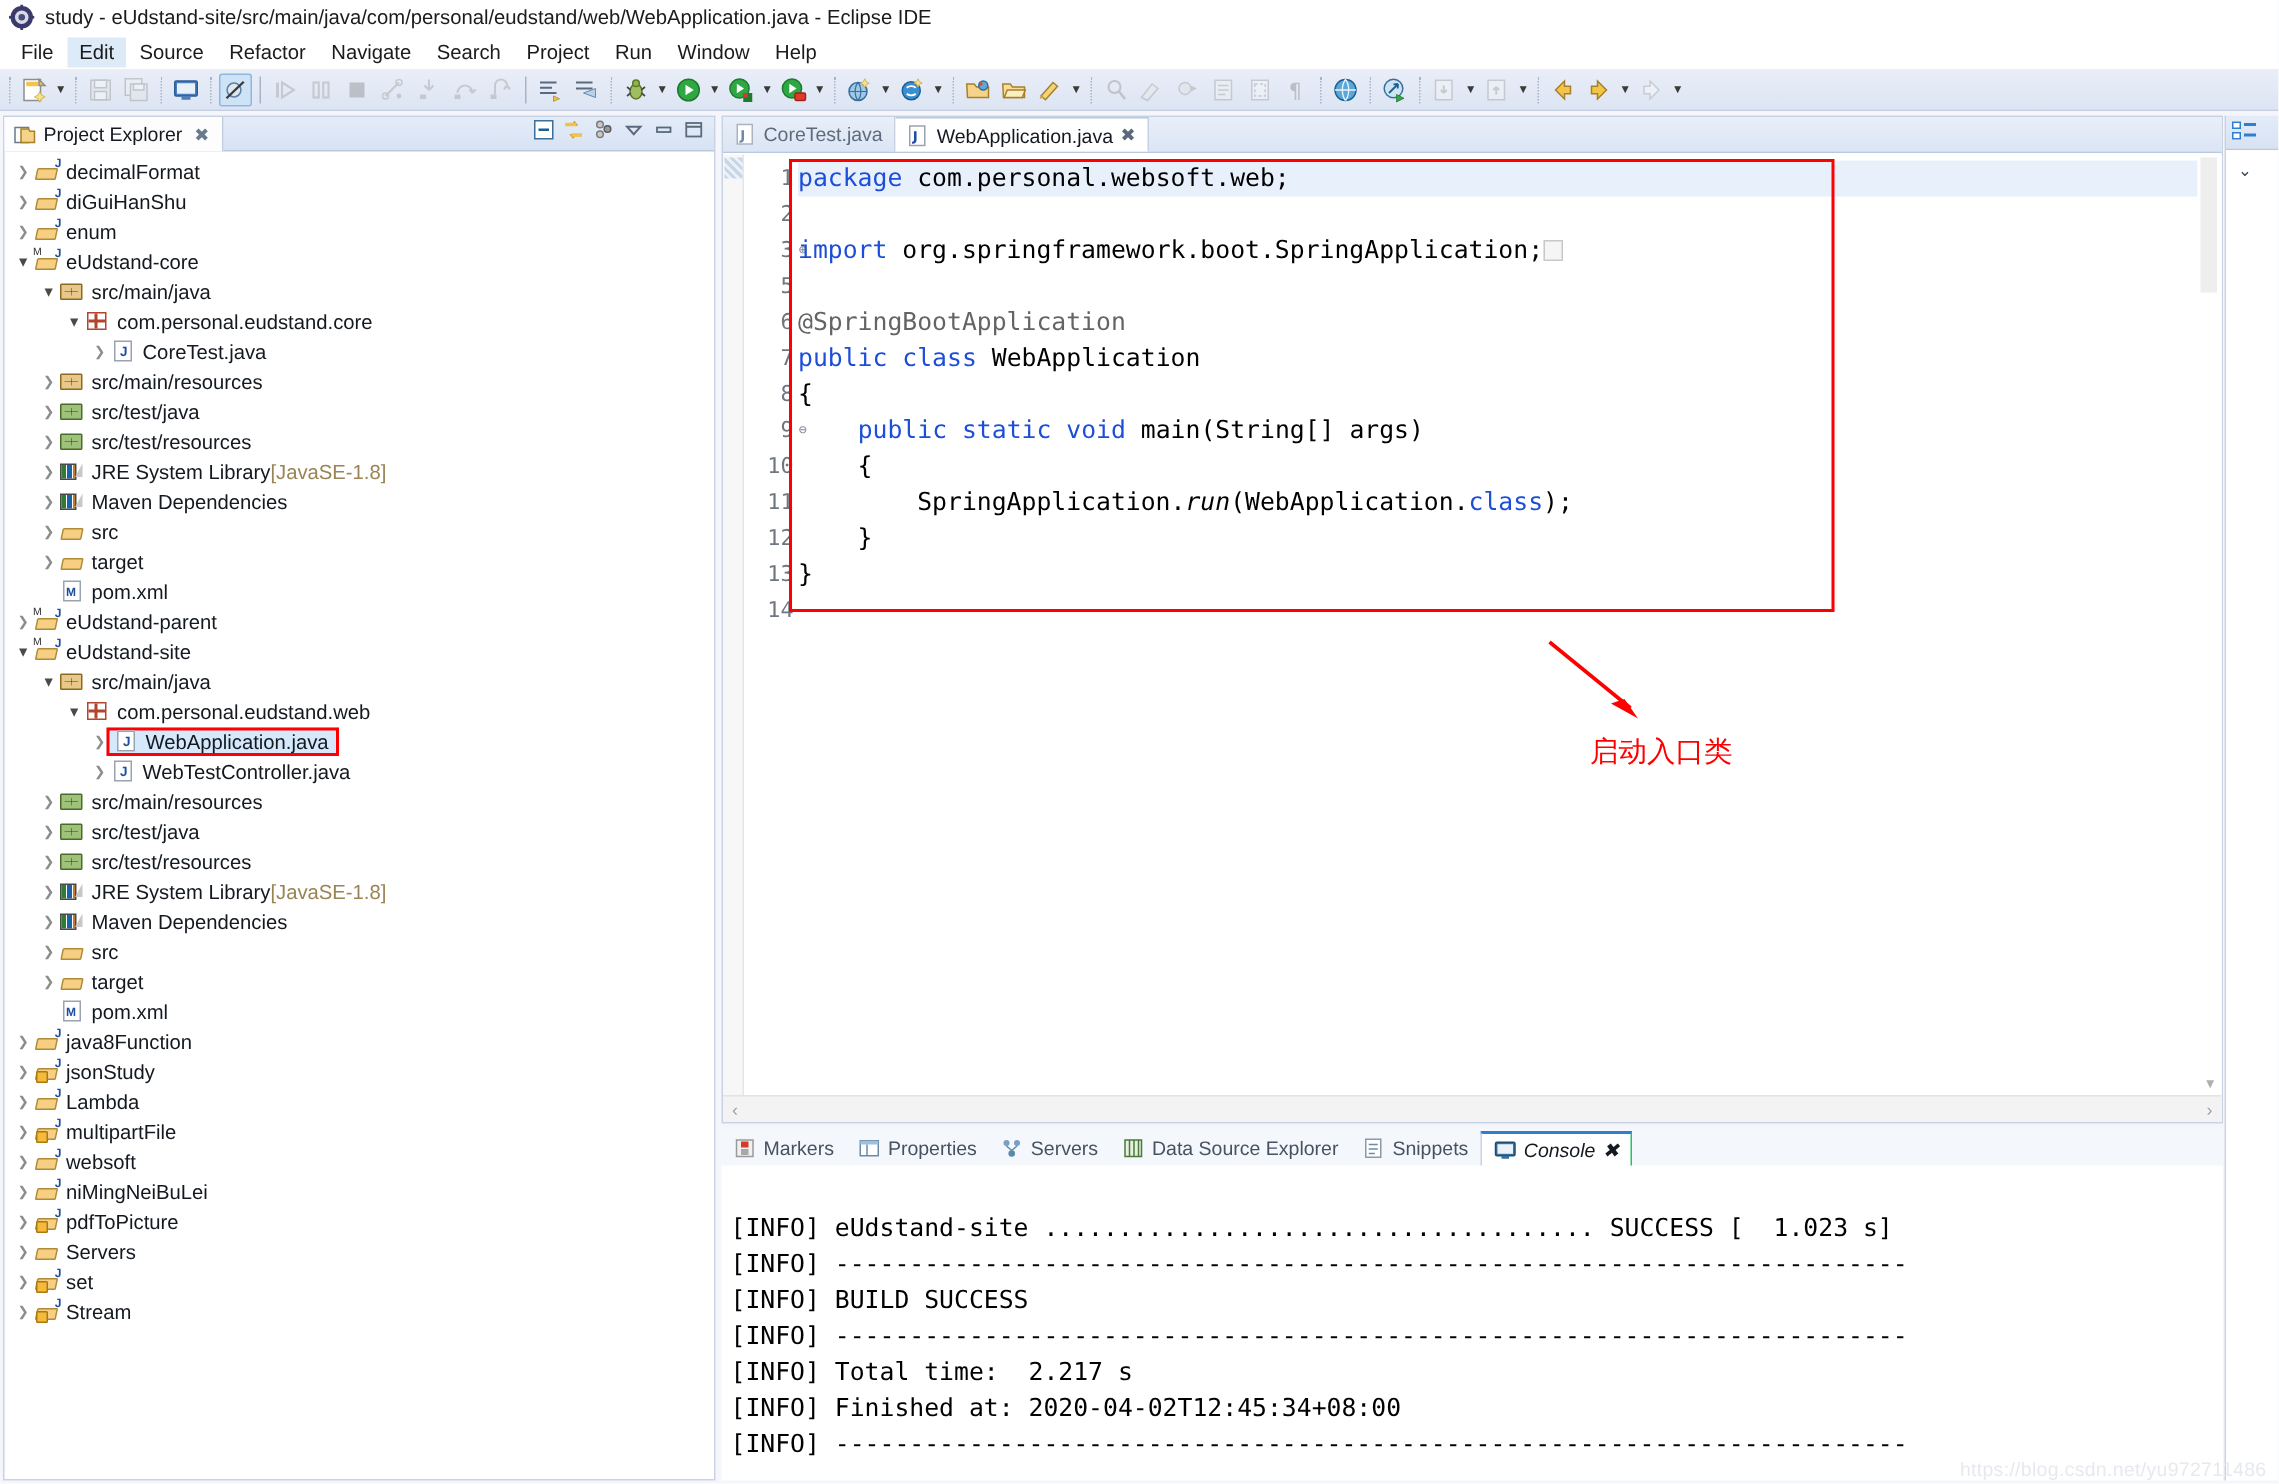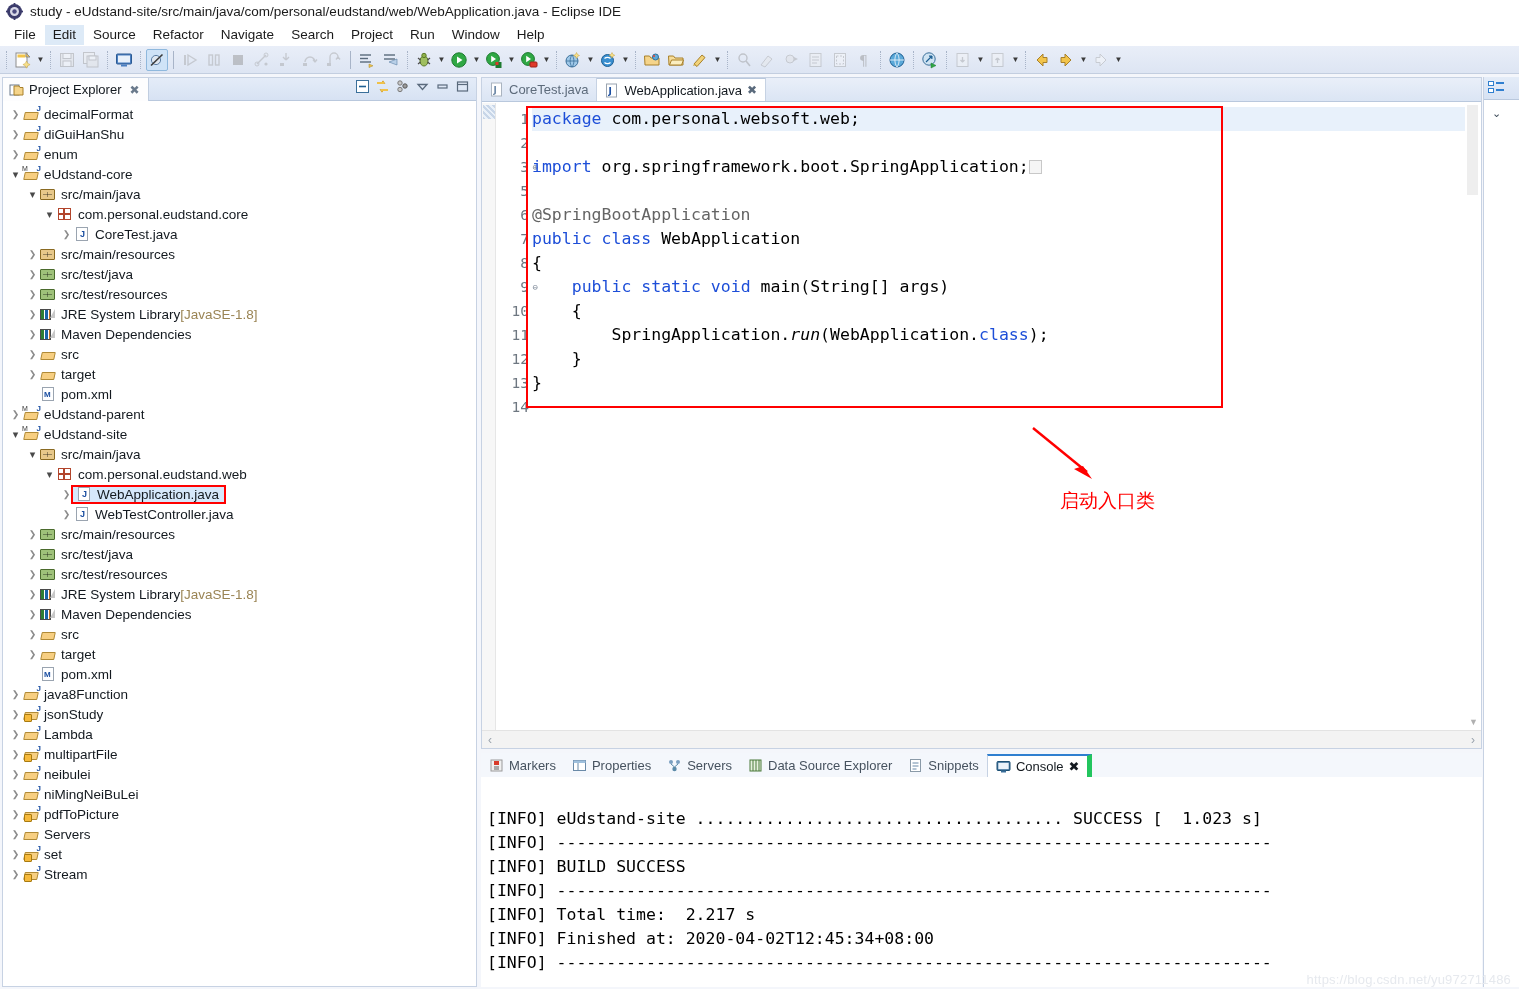--- a/index.html
+++ b/index.html
@@ -214,21 +214,21 @@
   
   .bottom-zone {
     position: absolute; left: 481px; right: 37px; top: 678px; bottom: 2px;
     background: #ffffff;
   }
   .btab-bar { height: 24px; display: flex; align-items: flex-end; background: #f4f7fc; }
   .btab {
     height: 23px; display: flex; align-items: center; gap: 5px;
     padding: 0 8px; font-size: 13px; color: #46525f;
   }
-  .btab.active { background: #fff; color: #13191f; border-top: 2px solid #2f7fd0; border-left:1px solid #c6d2e3; border-right:5px solid #22c55e;}
+  .btab.active { background: #fff; color: #13191f; border-top: 2px solid #2f7fd0; border-left:1px solid #c6d2e3; border-right:1px solid #22c55e;font-style:italic;}
   .btabicon { width: 15px; height: 15px; position: relative; }
   .console-head {
     font-size: 13px; color: #13191f; padding: 3px 0 3px 6px;
     border-bottom: 1px solid #e0e6ef; white-space: nowrap;
   }
   .console-body {
     position: absolute; left: 0; right: 0; top: 52px; bottom: 0;
     overflow: hidden; padding: 2px 14px 0 6px;
     font-family: "DejaVu Sans Mono", monospace; font-size: 16.5px;
     line-height: 24px; color: #000; white-space: pre;
@@ -857,21 +857,21 @@
               <span class="badge-warn"></span>
             </span>
             <span class="tlabel">multipartFile</span>
           </div>
           <div class="trow" style="padding-left: 6px;">
             <span class="twist closed"></span>
             <span class="ticon">
               <span class="f-open"></span>
               <span class="badge-j">J</span>
             </span>
-            <span class="tlabel">neibulei</span>
+            <span class="tlabel">websoft</span>
           </div>
           <div class="trow" style="padding-left: 6px;">
             <span class="twist closed"></span>
             <span class="ticon">
               <span class="f-open"></span>
               <span class="badge-j">J</span>
             </span>
             <span class="tlabel">niMingNeiBuLei</span>
           </div>
           <div class="trow" style="padding-left: 6px;">

